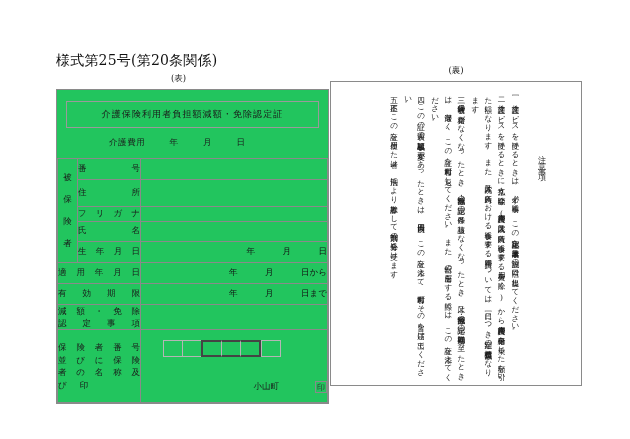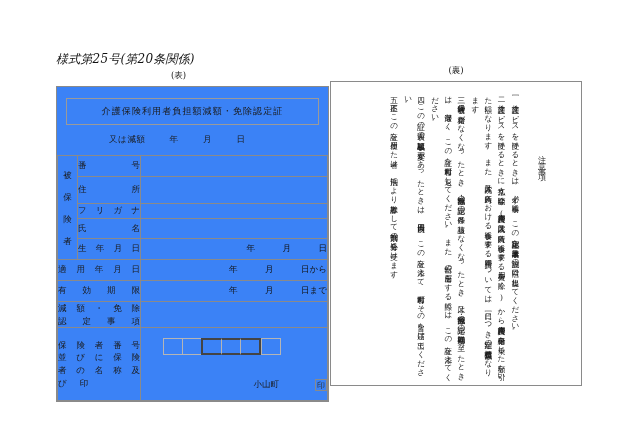--- a/index.html
+++ b/index.html
@@ -17,39 +17,38 @@
   }
 
   
   #front-panel {
     position: absolute;
     left: 56px;
     top: 52px;
     width: 245px;
   }
   #form-number {
-    font-size: 12px;
+    font-size: 14px;
     letter-spacing: 0.2px;
     color: #111;
     white-space: nowrap;
     line-height: 1.2;
-    font-style: italic;
   }
   .side-label {
     text-align: center;
     font-size: 8.5px;
     margin-top: 4px;
     margin-bottom: 4px;
     color: #111;
   }
   #front-box {
     border: 1px solid #8a8a8a;
     width: 273px;
     box-sizing: border-box;
-    background: #3b82f6;
+    background: #22c55e;
   }
   #cert-title-wrap {
     padding: 11px 9px 0 9px;
   }
   #cert-title {
     border: 1px solid #9a9a9a;
     text-align: center;
     font-size: 9px;
     padding: 6px 2px;
     letter-spacing: 1.1px;
@@ -239,21 +238,21 @@
 
   <div class="side-label">(表)</div>
 
   <div id="front-box">
 
     <div id="cert-title-wrap">
       <div id="cert-title">介護保険利用者負担額減額・免除認定証</div>
     </div>
 
     <div id="issue-row">
-      <span id="issue-label">又は減額</span>
+      <span id="issue-label">介護費用</span>
       <span id="issue-y">年</span>
       <span id="issue-m">月</span>
       <span id="issue-d">日</span>
     </div>
 
     <table class="form-grid">
       <tbody>
           <tr>
         <td class="vlabel" rowspan="5">
           <div style="display:flex;flex-direction:column;justify-content:space-around;height:100%;line-height:2.6;">

